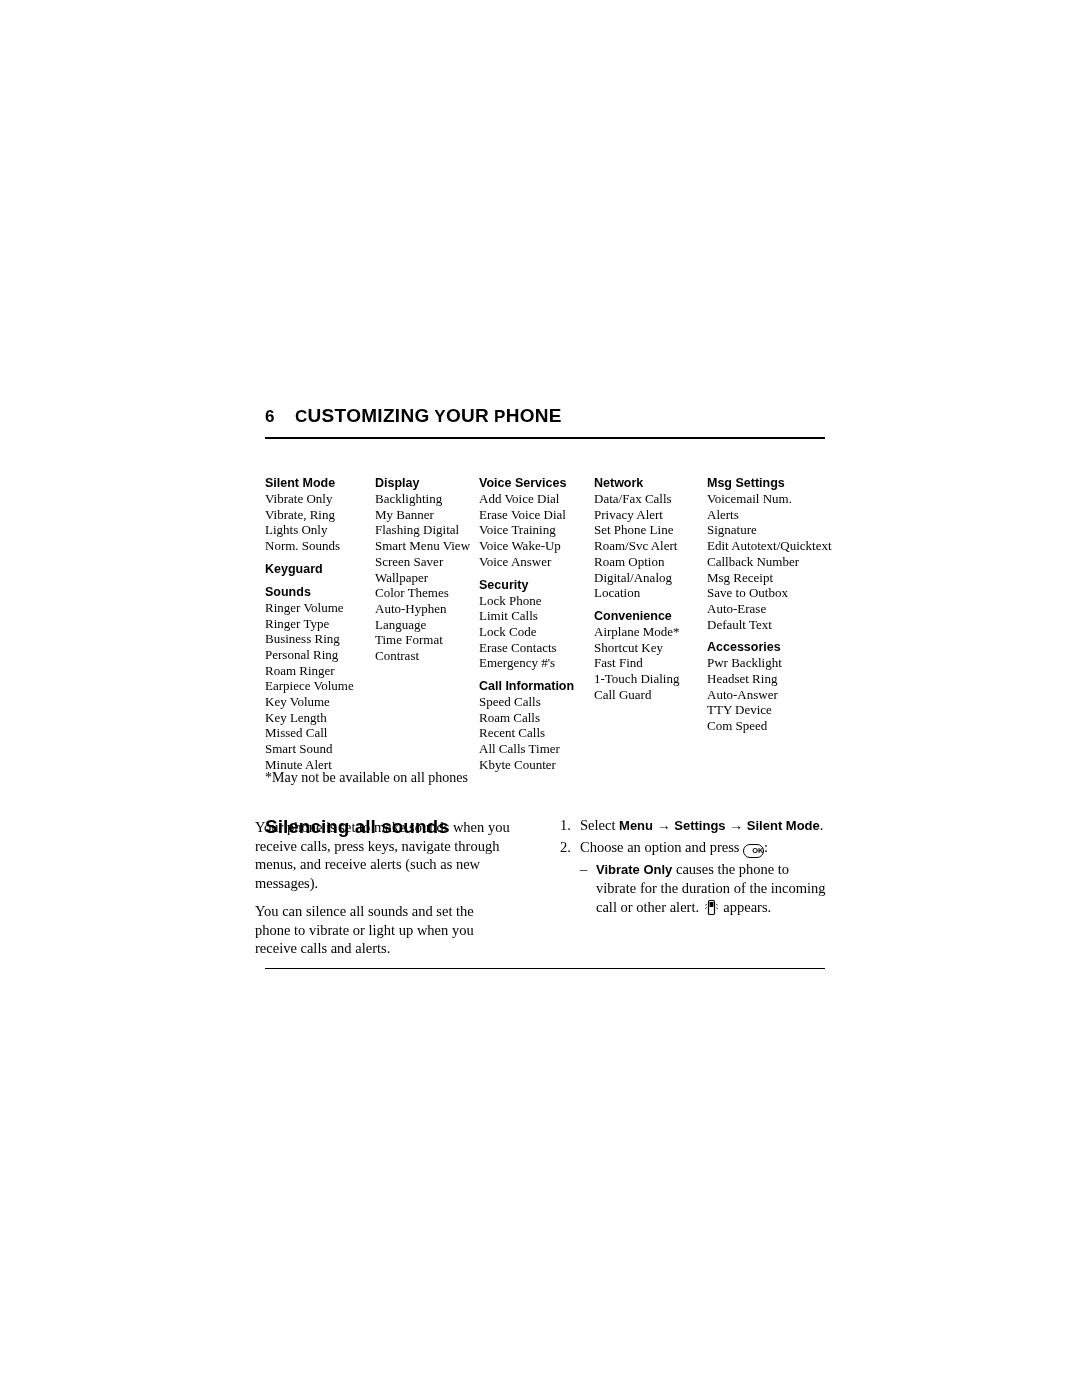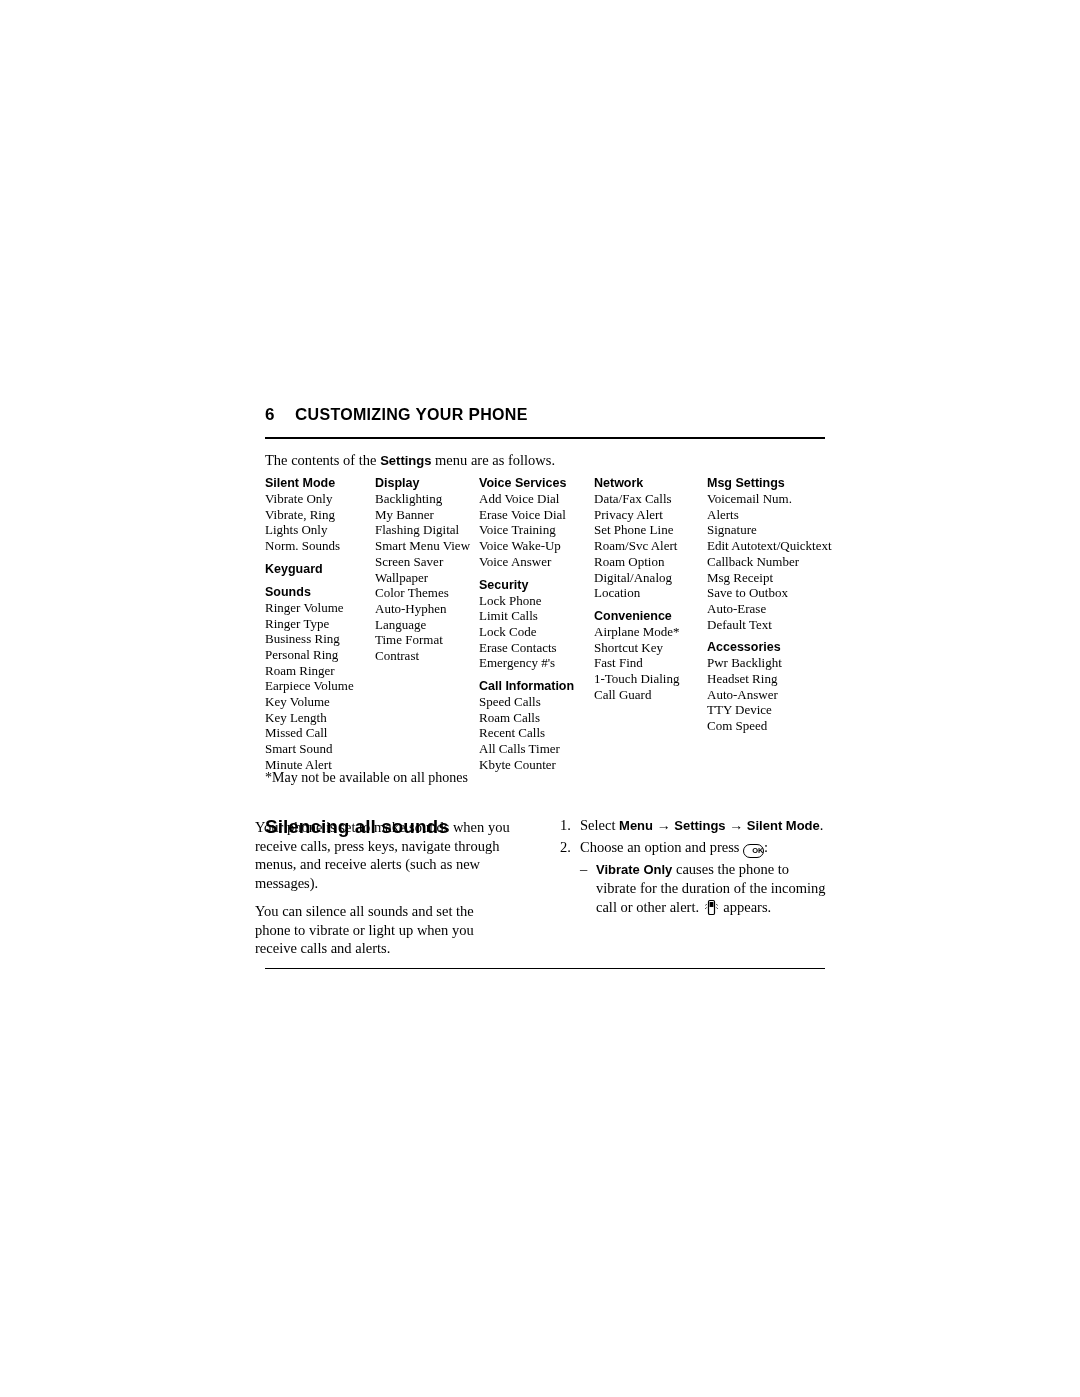--- a/index.html
+++ b/index.html
@@ -38,21 +38,21 @@
     font-size: 17px;
     width: 30px;
   }
   .chapter-title {
     font-family: "Liberation Sans", sans-serif;
     font-weight: bold;
     font-size: 17px;
     letter-spacing: 0.3px;
   }
   .chapter-title .sc {
-    font-size: 16px;
+    font-size: 19px;
   }
   .rule {
     position: absolute;
     left: 265px;
     top: 437px;
     width: 560px;
     height: 2px;
     background: #000;
   }
 
@@ -199,21 +199,20 @@
 <div class="page">
 
   <div class="chapter-head">
     <div class="row">
       <span class="chapter-num">6</span>
       <span class="chapter-title"><span>C</span><span class="sc">USTOMIZING</span> <span>Y</span><span class="sc">OUR</span> <span>P</span><span class="sc">HONE</span></span>
     </div>
   </div>
   <div class="rule"></div>
 
-  <div class="intro-line"><span>The contents of the </span><b>Settings</b><span> menu are as follows.</span></div>
 
   <div class="menu-table">
     <div class="menu-col c1">
       <div class="grp-head first">Silent Mode</div>
       <div class="menu-item">Vibrate Only</div>
       <div class="menu-item">Vibrate, Ring</div>
       <div class="menu-item">Lights Only</div>
       <div class="menu-item">Norm. Sounds</div>
       <div class="grp-head">Keyguard</div>
       <div class="grp-head">Sounds</div>

